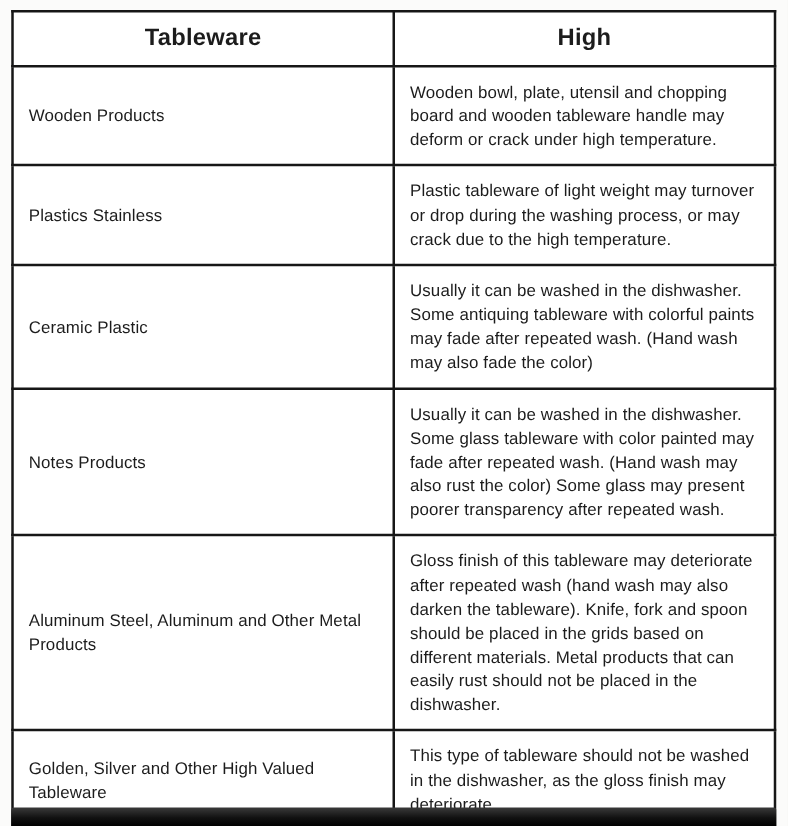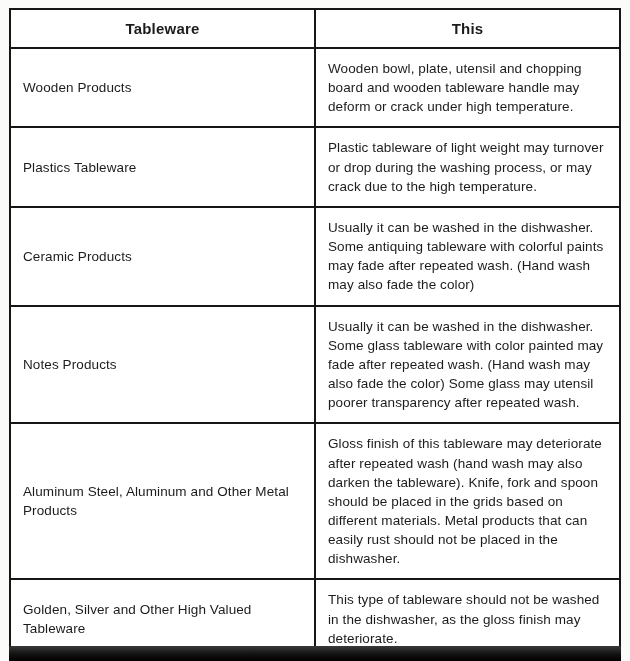--- a/index.html
+++ b/index.html
@@ -25,21 +25,21 @@
   table.manual-table {
     width: 612px;
     border-collapse: collapse;
     table-layout: fixed;
     background: #ffffff;
   }
   table.manual-table, table.manual-table th, table.manual-table td {
     border: 2px solid #161616;
   }
   table.manual-table th {
-    font-size: 15px;
+    font-size: 19px;
     font-weight: bold;
     text-align: center;
     padding: 10px 14px;
     letter-spacing: 0.2px;
   }
   table.manual-table td {
     font-size: 13.5px;
     line-height: 1.42;
     padding: 10px 12px;
     vertical-align: middle;
@@ -63,39 +63,39 @@
   }
 </style>
 </head>
 <body>
 
 <div class="page">
   <table class="manual-table">
     <thead>
       <tr>
         <th class="col-tableware">Tableware</th>
-        <th class="col-notes">This</th>
+        <th class="col-notes">High</th>
       </tr>
     </thead>
     <tbody>
       <tr>
         <td class="col-tableware">Wooden Products</td>
         <td class="col-notes">Wooden bowl, plate, utensil and chopping board and wooden tableware handle may deform or crack under high temperature.</td>
       </tr>
       <tr>
-        <td class="col-tableware">Plastics Tableware</td>
+        <td class="col-tableware">Plastics Stainless</td>
         <td class="col-notes">Plastic tableware of light weight may turnover or drop during the washing process, or may crack due to the high temperature.</td>
       </tr>
       <tr>
-        <td class="col-tableware">Ceramic Products</td>
+        <td class="col-tableware">Ceramic Plastic</td>
         <td class="col-notes">Usually it can be washed in the dishwasher. Some antiquing tableware with colorful paints may fade after repeated wash. (Hand wash may also fade the color)</td>
       </tr>
       <tr>
         <td class="col-tableware">Notes Products</td>
-        <td class="col-notes">Usually it can be washed in the dishwasher. Some glass tableware with color painted may fade after repeated wash. (Hand wash may also fade the color) Some glass may utensil poorer transparency after repeated wash.</td>
+        <td class="col-notes">Usually it can be washed in the dishwasher. Some glass tableware with color painted may fade after repeated wash. (Hand wash may also rust the color) Some glass may present poorer transparency after repeated wash.</td>
       </tr>
       <tr>
         <td class="col-tableware">Aluminum Steel, Aluminum and Other Metal Products</td>
         <td class="col-notes">Gloss finish of this tableware may deteriorate after repeated wash (hand wash may also darken the tableware). Knife, fork and spoon should be placed in the grids based on different materials. Metal products that can easily rust should not be placed in the dishwasher.</td>
       </tr>
       <tr>
         <td class="col-tableware">Golden, Silver and Other High Valued Tableware</td>
         <td class="col-notes">This type of tableware should not be washed in the dishwasher, as the gloss finish may deteriorate.</td>
       </tr>
       <tr>

